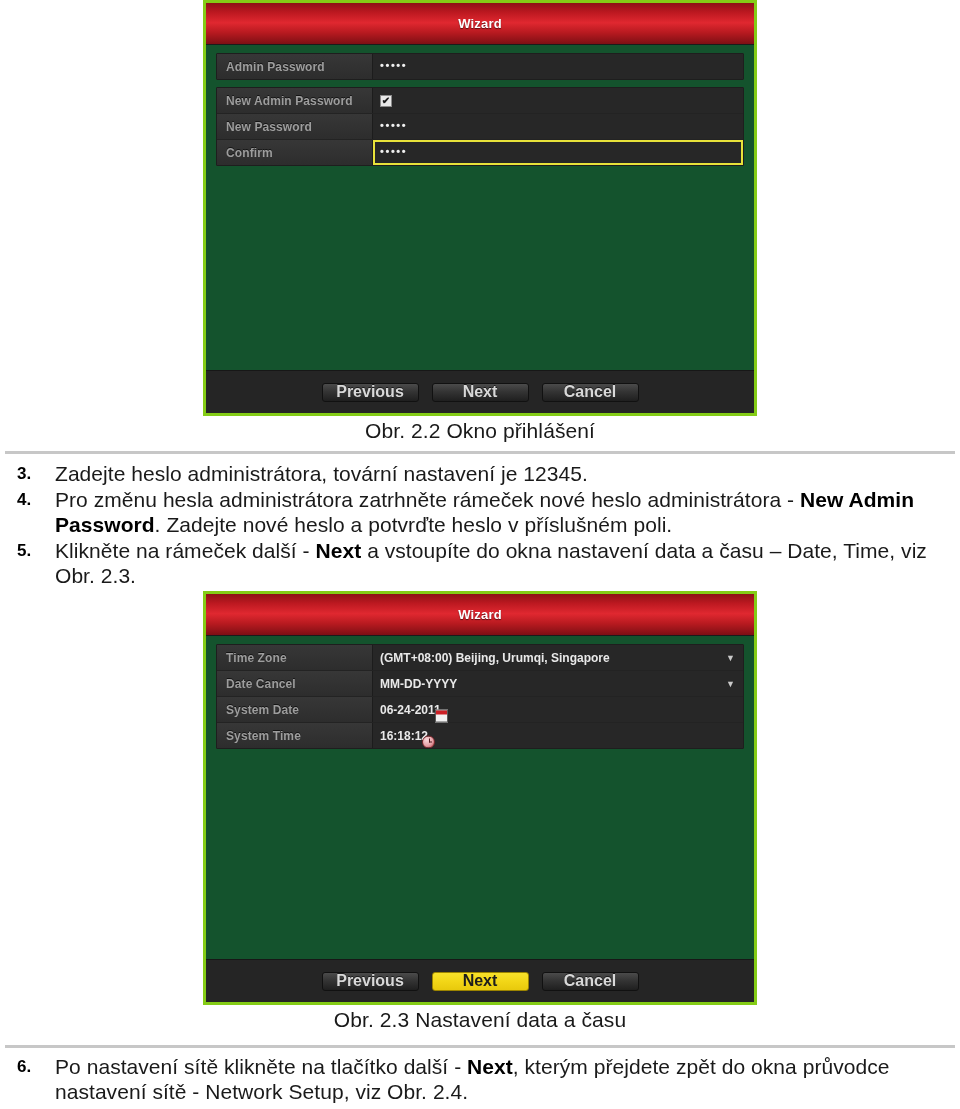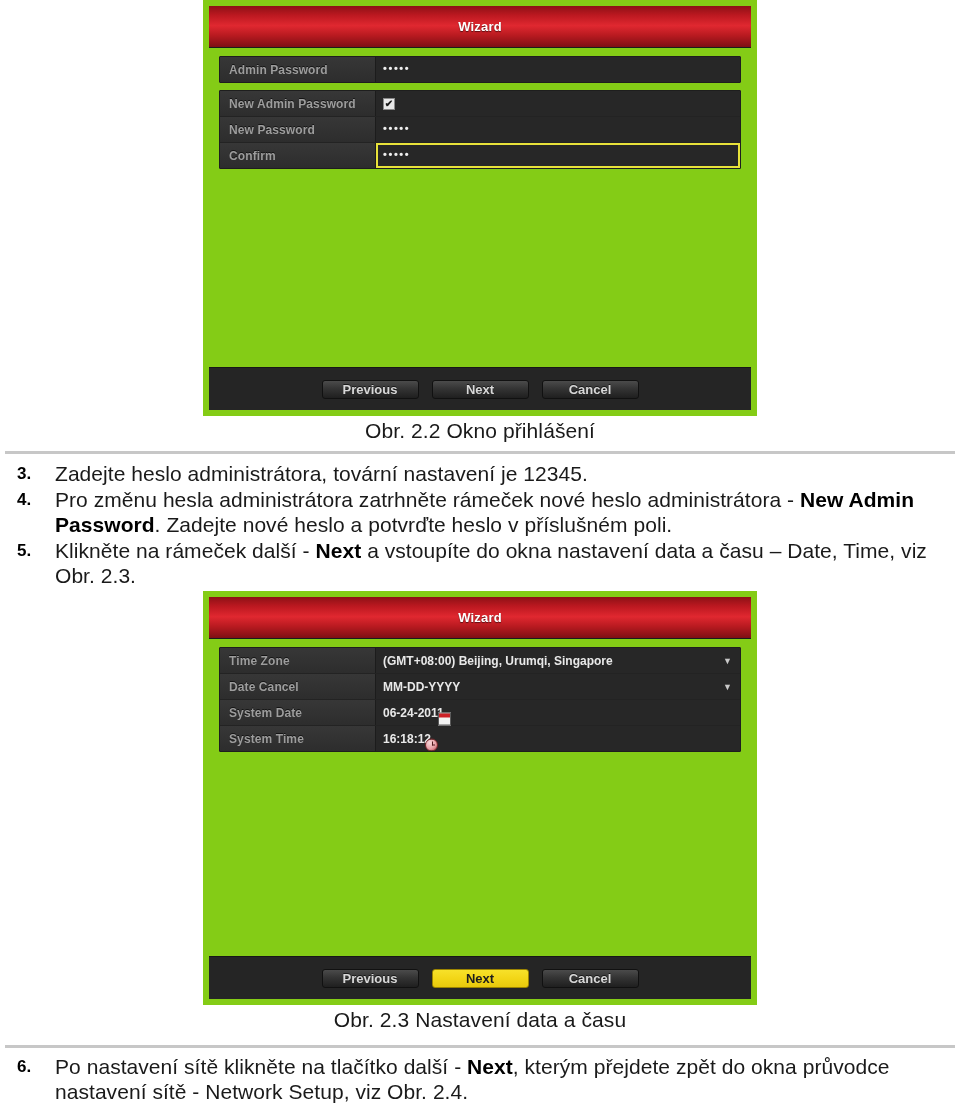--- a/index.html
+++ b/index.html
@@ -13,21 +13,21 @@
     font-family: "Liberation Sans", sans-serif;
     color: #1a1a1a;
     overflow: hidden;
     position: relative;
   }
 
   
   .dvr-dialog {
     position: absolute;
     background: #2b2b2b;
-    border: 6px solid #84cc16;
+    border: 3px solid #84cc16;
     box-sizing: border-box;
     overflow: hidden;
   }
   .dvr-titlebar {
     height: 41px;
     background: linear-gradient(to bottom,
         #8d1116 0%,
         #bb1820 22%,
         #e02830 48%,
         #b81a20 72%,
@@ -39,21 +39,21 @@
   }
   .dvr-title {
     color: #ffffff;
     font-size: 13px;
     font-weight: bold;
     letter-spacing: 0.2px;
     text-shadow: 0 1px 1px rgba(0,0,0,0.55);
   }
   .dvr-body {
     position: relative;
-    background: #84cc16;
+    background: #14532d;
     padding: 8px 10px 0 10px;
   }
 
   .dvr-rowgroup {
     border: 1px solid #1e1e1e;
     background: #2e2e2e;
     border-radius: 1px;
     overflow: hidden;
   }
   .dvr-rowgroup + .dvr-rowgroup { margin-top: 7px; }
@@ -185,21 +185,21 @@
     justify-content: center;
     gap: 13px;
   }
   .dvr-btn {
     width: 97px;
     height: 19px;
     border: 1px solid #111;
     border-radius: 3px;
     background: linear-gradient(to bottom, #4b4b4b 0%, #343434 45%, #1f1f1f 100%);
     color: #d8d8d8;
-    font-size: 13px;
+    font-size: 16px;
     font-weight: bold;
     display: flex;
     align-items: center;
     justify-content: center;
     box-sizing: border-box;
     text-shadow: 0 -1px 0 rgba(0,0,0,0.6);
   }
   .dvr-btn.primary {
     background: linear-gradient(to bottom, #f7e12a 0%, #f2d617 50%, #e8c90c 100%);
     color: #1d1d1d;

